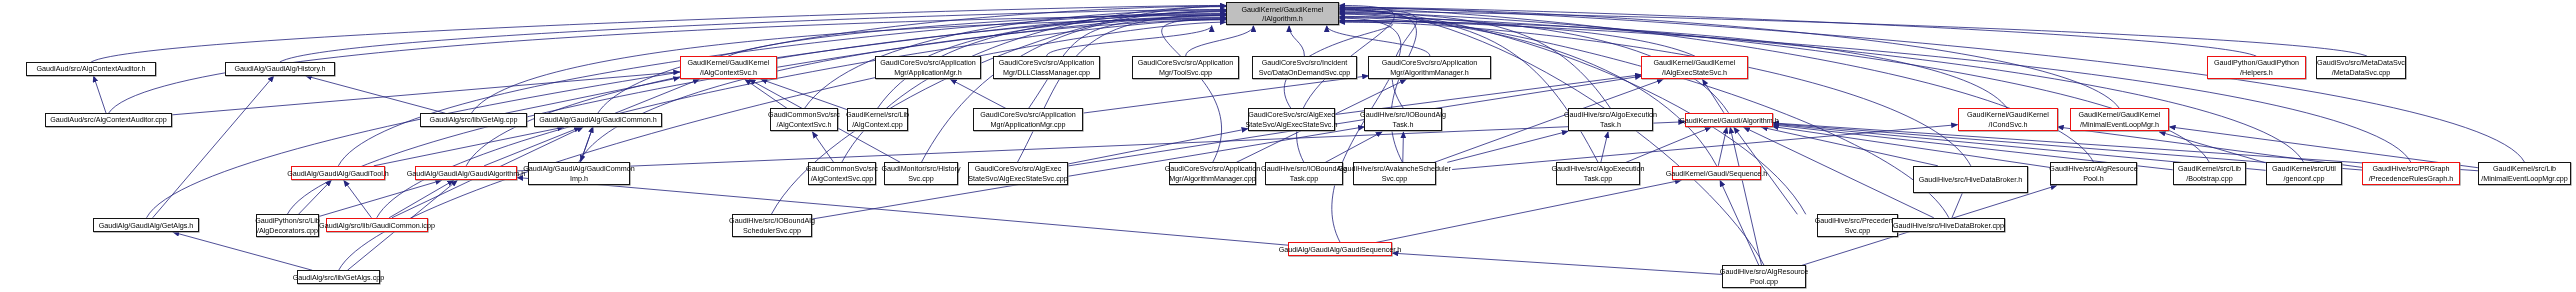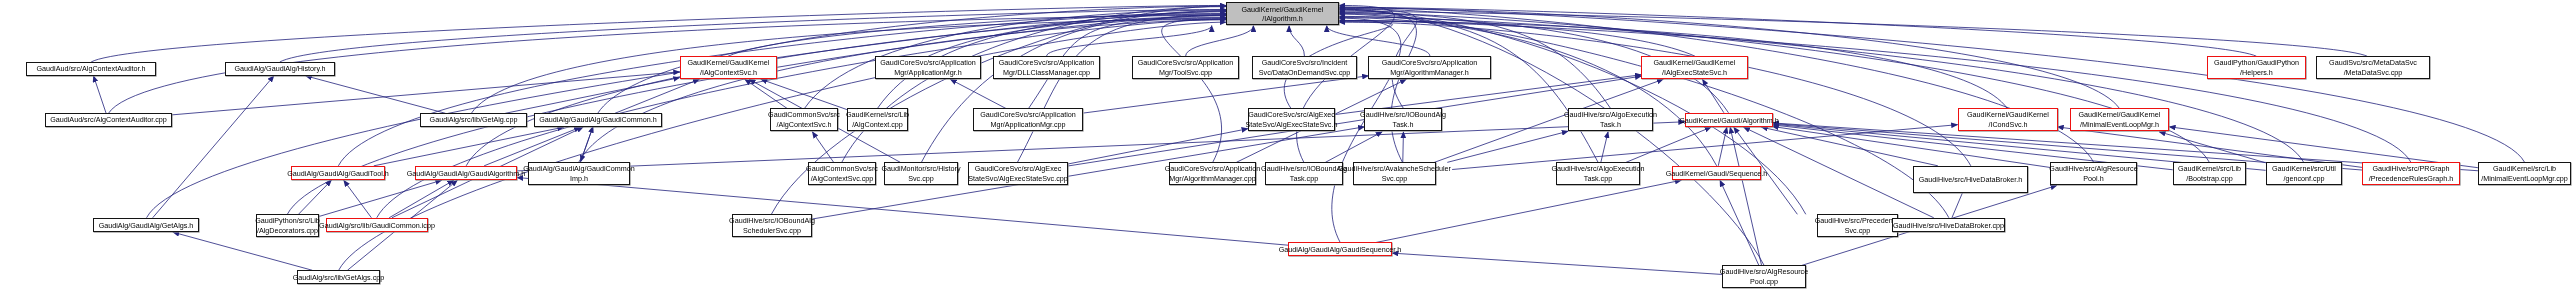--- a/index.html
+++ b/index.html
@@ -147,21 +147,21 @@
     <div class="node" style="left: 1132px; top: 56px; width: 107px; height: 23px;">GaudiCoreSvc/src/Application
 Mgr/ToolSvc.cpp</div>
     <div class="node" style="left: 1252px; top: 56px; width: 105px; height: 23px;">GaudiCoreSvc/src/Incident
 Svc/DataOnDemandSvc.cpp</div>
     <div class="node" style="left: 1368px; top: 56px; width: 123px; height: 23px;">GaudiCoreSvc/src/Application
 Mgr/AlgorithmManager.h</div>
     <div class="node truncated" style="left: 1641px; top: 56px; width: 107px; height: 23px; border-color: rgb(238, 17, 17);">GaudiKernel/GaudiKernel
 /IAlgExecStateSvc.h</div>
     <div class="node truncated" style="left: 2207px; top: 56px; width: 99px; height: 23px; border-color: rgb(238, 17, 17);">GaudiPython/GaudiPython
 /Helpers.h</div>
-    <div class="node" style="left: 2316px; top: 56px; width: 114px; height: 23px;">GaudiSvc/src/MetaDataSvc
+    <div class="node" style="left: 2316px; top: 56px; width: 90px; height: 23px;">GaudiSvc/src/MetaDataSvc
 /MetaDataSvc.cpp</div>
     <div class="node" style="left: 45px; top: 113px; width: 127px; height: 14px;">GaudiAud/src/AlgContextAuditor.cpp</div>
     <div class="node" style="left: 420px; top: 113px; width: 107px; height: 14px;">GaudiAlg/src/lib/GetAlg.cpp</div>
     <div class="node" style="left: 534px; top: 113px; width: 128px; height: 14px;">GaudiAlg/GaudiAlg/GaudiCommon.h</div>
     <div class="node" style="left: 770px; top: 108px; width: 68px; height: 23px;">GaudiCommonSvc/src
 /AlgContextSvc.h</div>
     <div class="node" style="left: 847px; top: 108px; width: 61px; height: 23px;">GaudiKernel/src/Lib
 /AlgContext.cpp</div>
     <div class="node" style="left: 973px; top: 108px; width: 110px; height: 23px;">GaudiCoreSvc/src/Application
 Mgr/ApplicationMgr.cpp</div>

